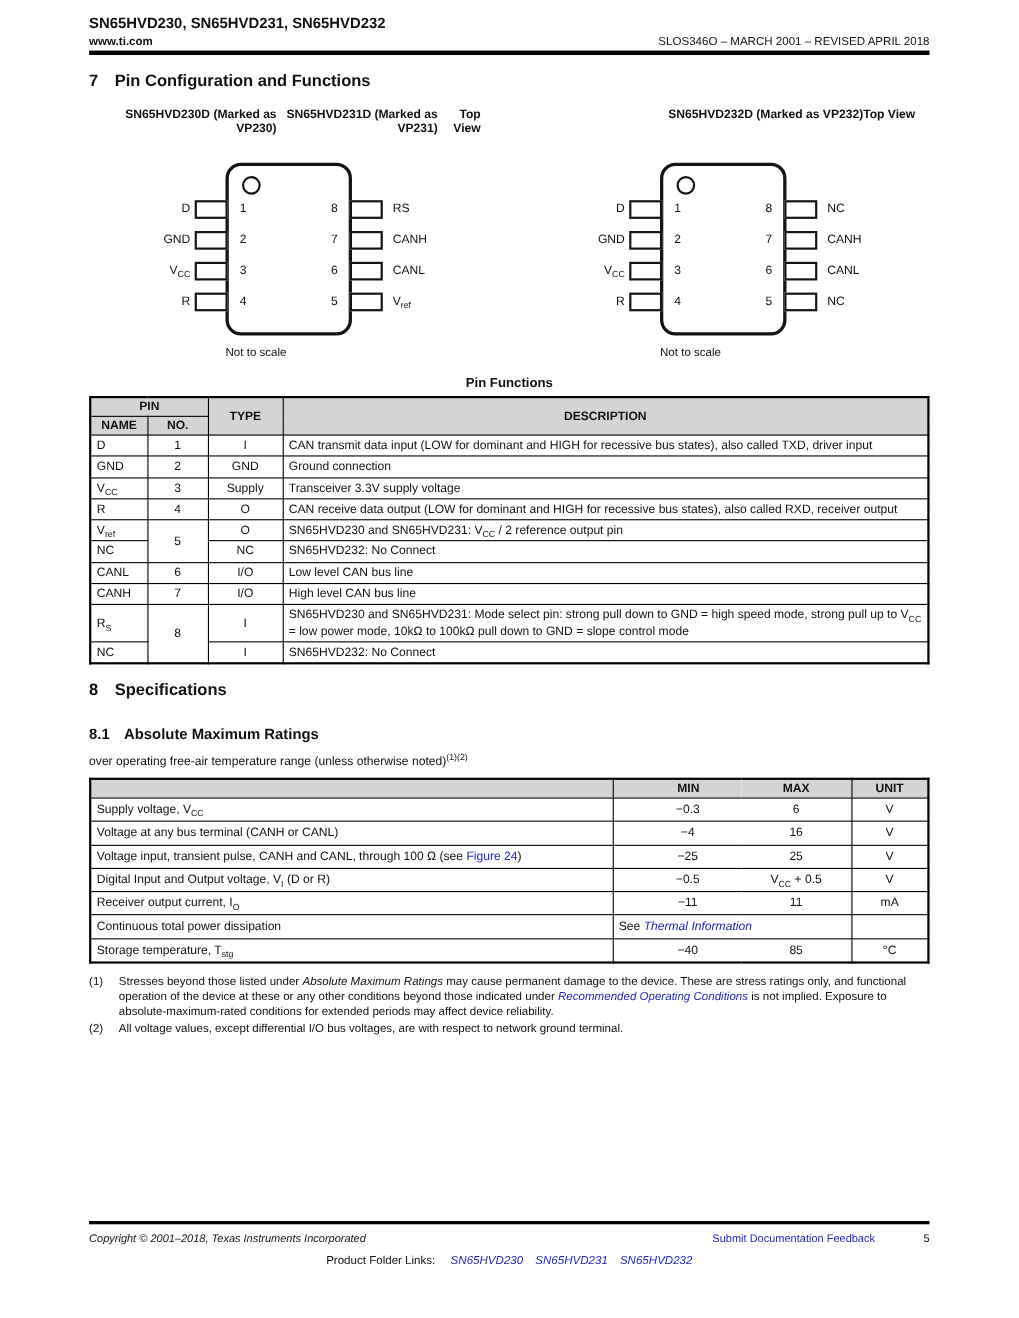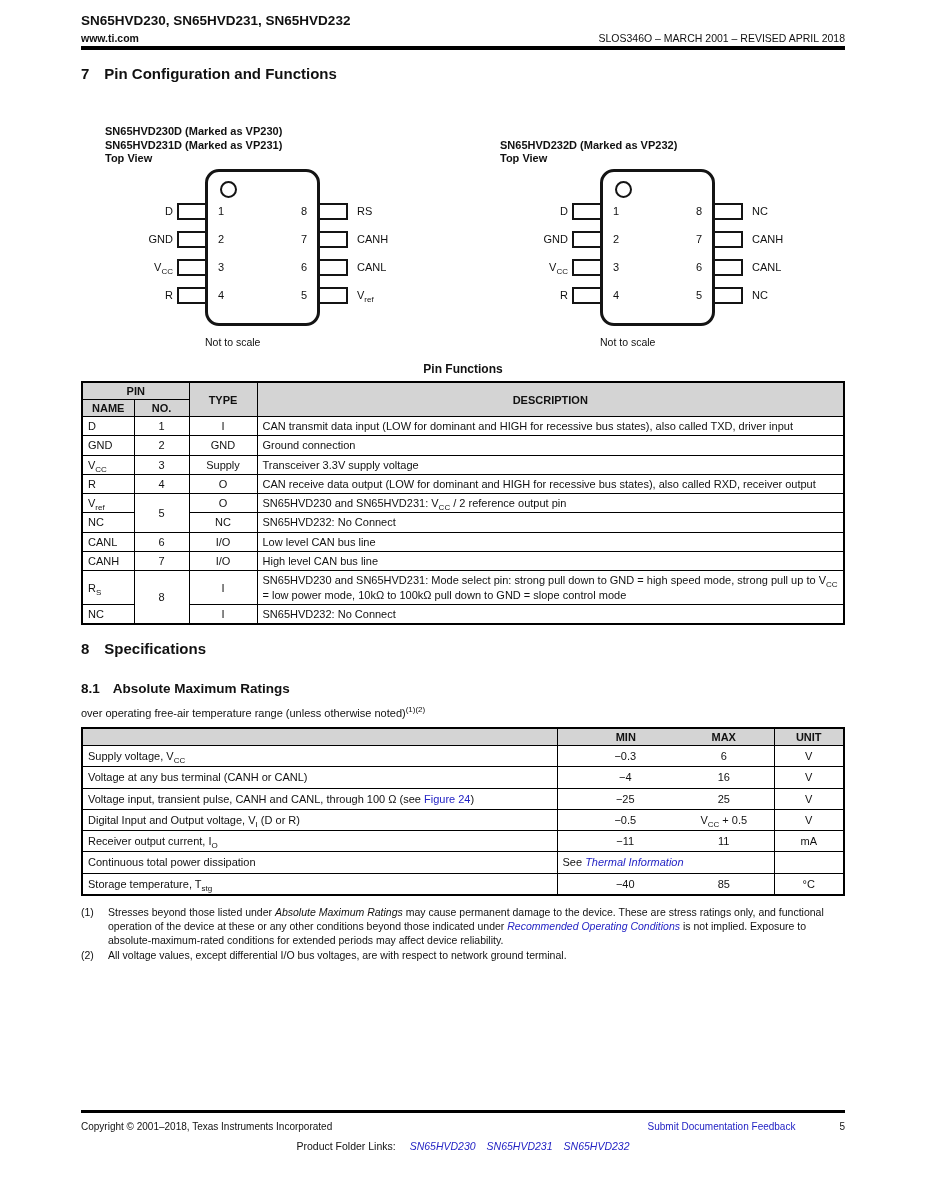--- a/index.html
+++ b/index.html
@@ -22,21 +22,21 @@
 
   
   .sec { display:flex; gap:15px; font-weight:bold; font-size:15px; margin-top:15px; }
   .subsec { display:flex; gap:13px; font-weight:bold; font-size:13.5px; margin-top:24px; }
   .cond { font-size:11px; margin-top:9px; }
   .cond sup { font-size:8px; }
 
   
   .diagrams { display:flex; padding-left:24px; gap:63px; margin-top:16px; }
   .diagram { width:332px; font-size:11px; }
-  .pkg-titles { height:46px; display:flex; flex-direction:column; justify-content:flex-end; text-align:left; font-weight:bold; line-height:1.2;margin-top:21px; }
+  .pkg-titles { height:46px; display:flex; flex-direction:row; justify-content:flex-end; text-align:right; font-weight:bold; line-height:1.2; }
   .pkg-area { position:relative; height:162px; margin-top:4px; }
   .pkg { position:absolute; left:100px; top:0; width:115px; height:157px; border:3px solid #141414; border-radius:14px; background:#fff; }
   .pin1 { position:absolute; left:115px; top:12px; width:17px; height:17px; border:2.5px solid #141414; border-radius:50%; background:#fff; }
   .stub { position:absolute; width:30px; height:17px; border:2px solid #141414; background:#fff; }
   .stub.l { left:72px; }
   .stub.r { left:213px; }
   .plabel { position:absolute; line-height:13px; }
   .plabel.l { left:0; width:68px; text-align:right; }
   .plabel.r { left:252px; width:78px; text-align:left; }
   .pnum { position:absolute; line-height:13px; }
@@ -67,21 +67,21 @@
   
   .footnotes { margin-top:9px; font-size:10.5px; line-height:1.35; }
   .fn { display:flex; }
   .fn-num { width:27px; flex:none; }
   .fn-text { flex:1; }
 
   
   .footer { position:absolute; left:81px; right:81px; top:1110px; }
   .footer-rule { height:3px; background:#000; }
   .footer-row { display:flex; align-items:baseline; font-size:10px; margin-top:8px; }
-  .copyright { flex:1; }
+  .copyright { flex:1;font-style:italic; }
   .feedback { color:var(--link); }
   .page-num { margin-left:44px; }
   .product-row { text-align:center; font-size:10.5px; margin-top:8px; }
   .plink { color:var(--link); font-style:italic; margin-left:11px; }
 </style>
 </head>
 <body>
 
 <div class="page">
   <div class="content">

